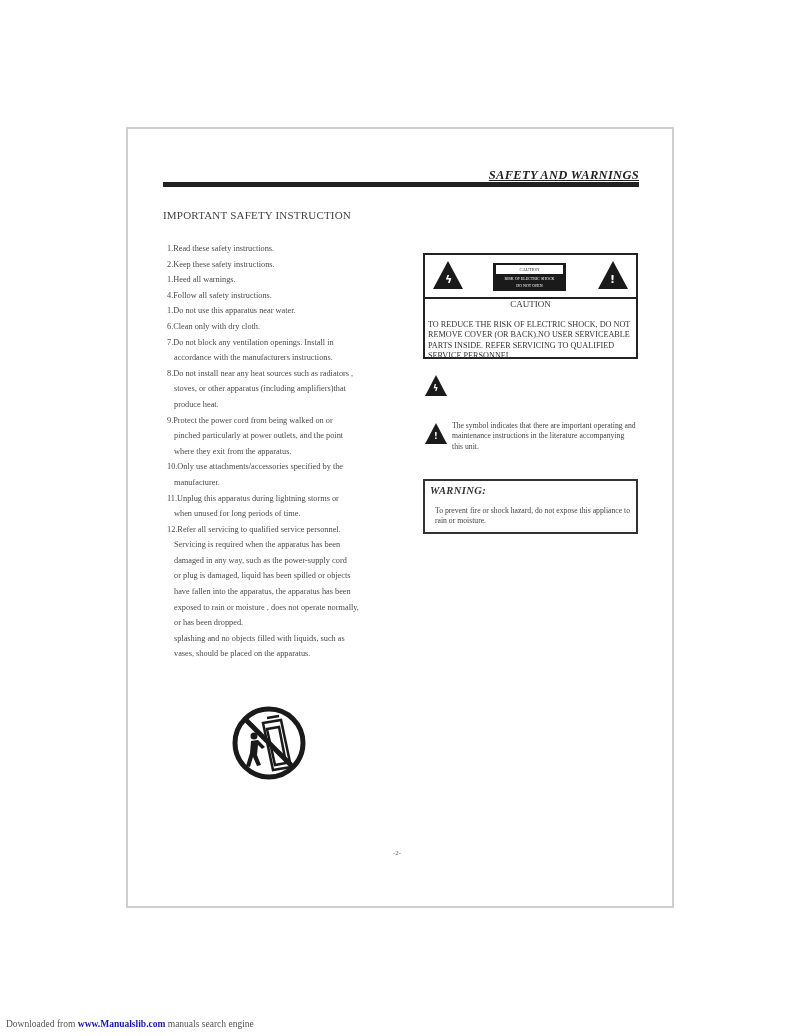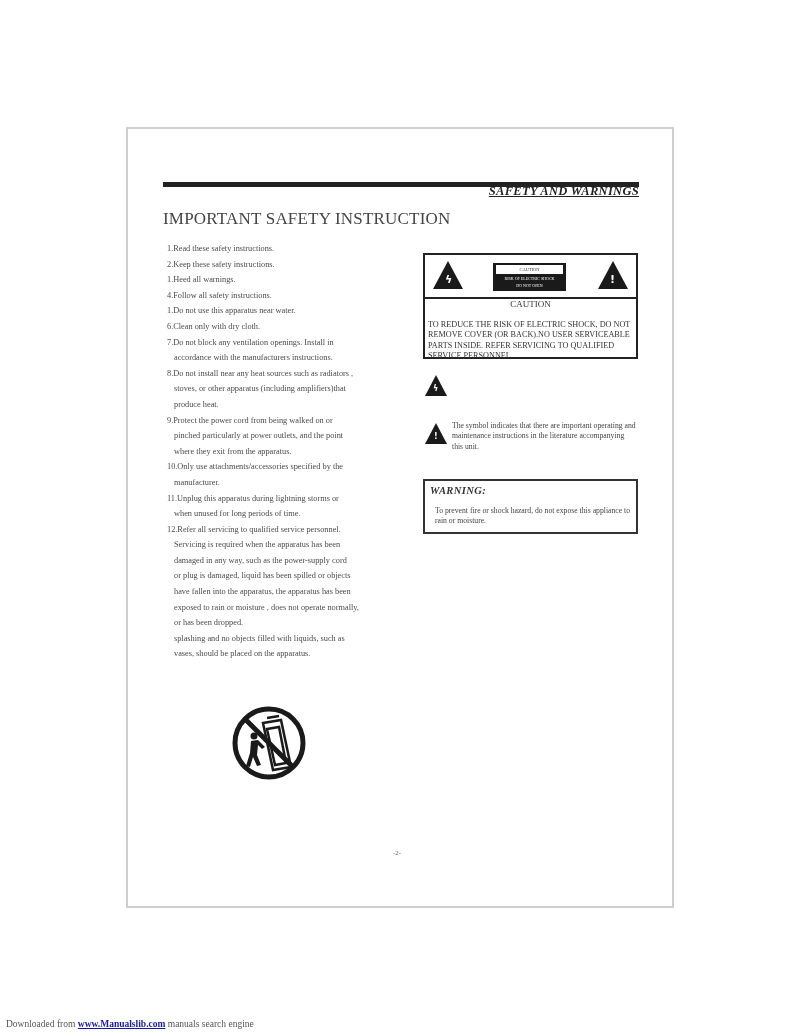--- a/index.html
+++ b/index.html
@@ -9,28 +9,28 @@
       overflow: hidden;
     }
     .page {
       position: absolute; left: 126px; top: 127px; width: 548px; height: 781px;
       border: 2px solid #cfcfcf; box-sizing: border-box; background: #fff;
     }
     .section-header {
       position: absolute; left: 163px; top: 168px; width: 476px; height: 20px;
     }
     .section-title {
-      position: absolute; right: 0; top: 16px; font-size: 12.5px; font-weight: bold;
+      position: absolute; right: 0; top: 0; font-size: 12.5px; font-weight: bold;
       font-style: italic; text-decoration: underline; color: #222; letter-spacing: 0.3px; text-align: center;
     }
     .header-rule {
       position: absolute; left: 0; right: 0; top: 14px; height: 5px; background: #222;
     }
     .main-title {
-      position: absolute; left: 163px; top: 209px; font-size: 17px; color: #444;
+      position: absolute; left: 163px; top: 209px; font-size: 11px; color: #444;
       letter-spacing: 0.2px;
     }
     .instructions {
       position: absolute; left: 167px; top: 241px; width: 240px; margin: 0; padding: 0;
       list-style: none; font-size: 8.3px; color: #4a4a4a; line-height: 15.6px;
     }
     .instructions li { margin: 0; padding: 0; }
     .instructions .cont { padding-left: 7px; display: block; }
 
     .caution-box {
@@ -105,21 +105,21 @@
 
     .no-tip-icon {
       position: absolute; left: 229px; top: 703px; width: 80px; height: 80px;
     }
     .page-number {
       position: absolute; left: 393px; top: 849px; font-size: 7px; color: #666;
     }
     .footer {
       position: absolute; left: 6px; top: 1019px; font-size: 9.5px; color: #555;
     }
-    .footer a { color: #1a1aa8; font-weight: bold; text-decoration: underline; }
+    .footer a { color: #1a1aa8; font-weight: bold; }
   </style>
 </head>
 <body>
 
 <div class="page"></div>
 
 <div class="section-header">
   <span class="section-title">SAFETY AND WARNINGS</span>
   <div class="header-rule"></div>
 </div>

